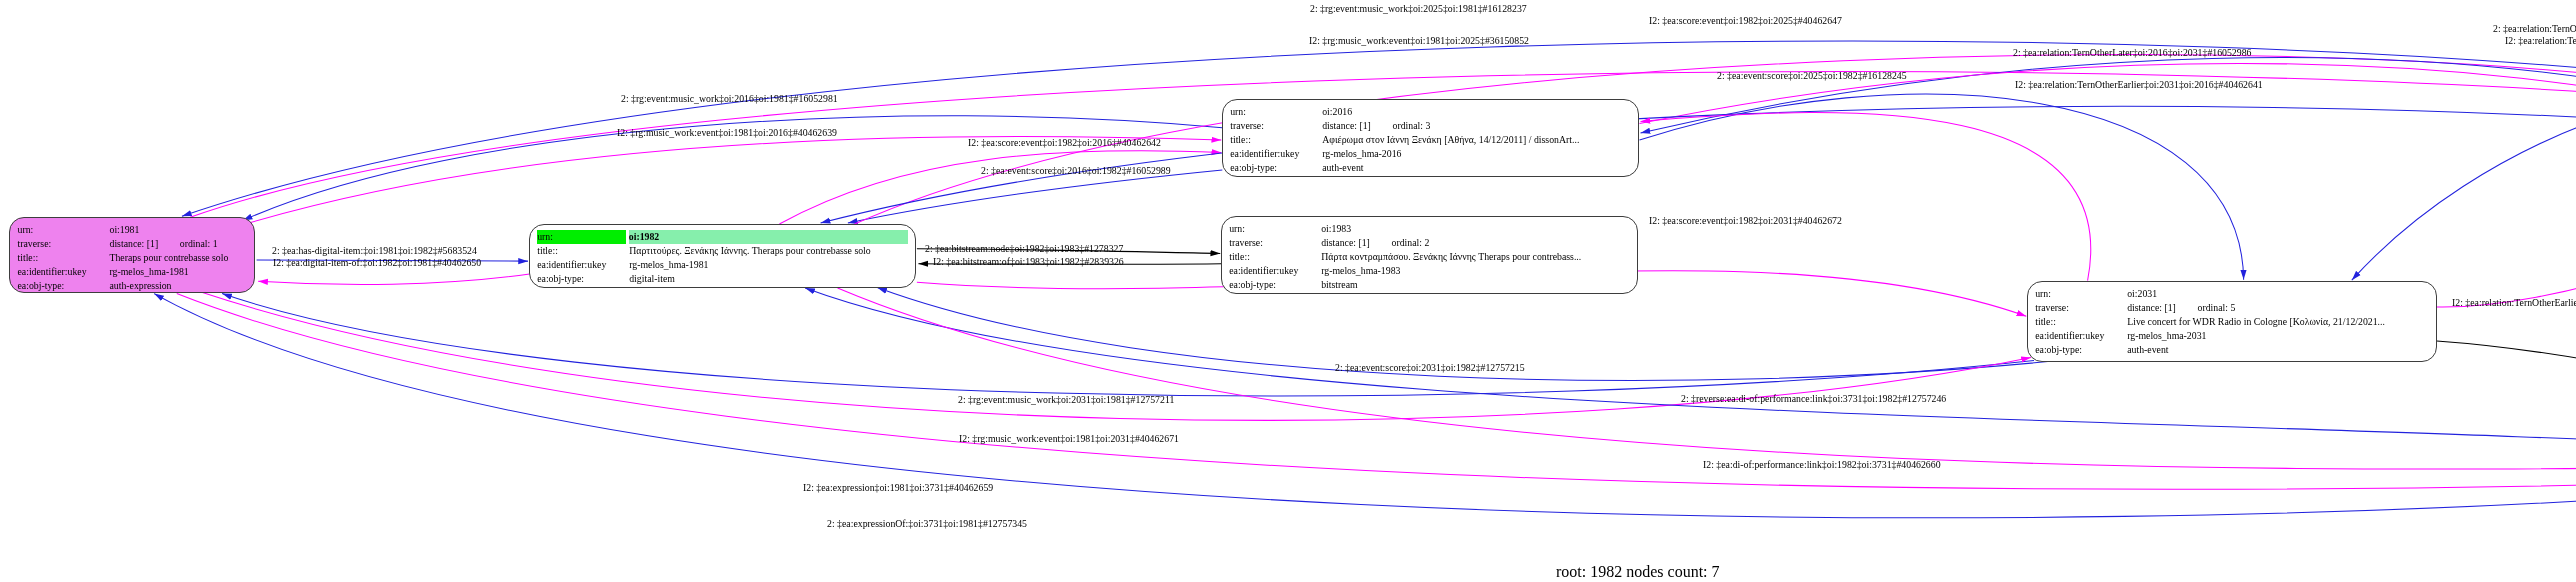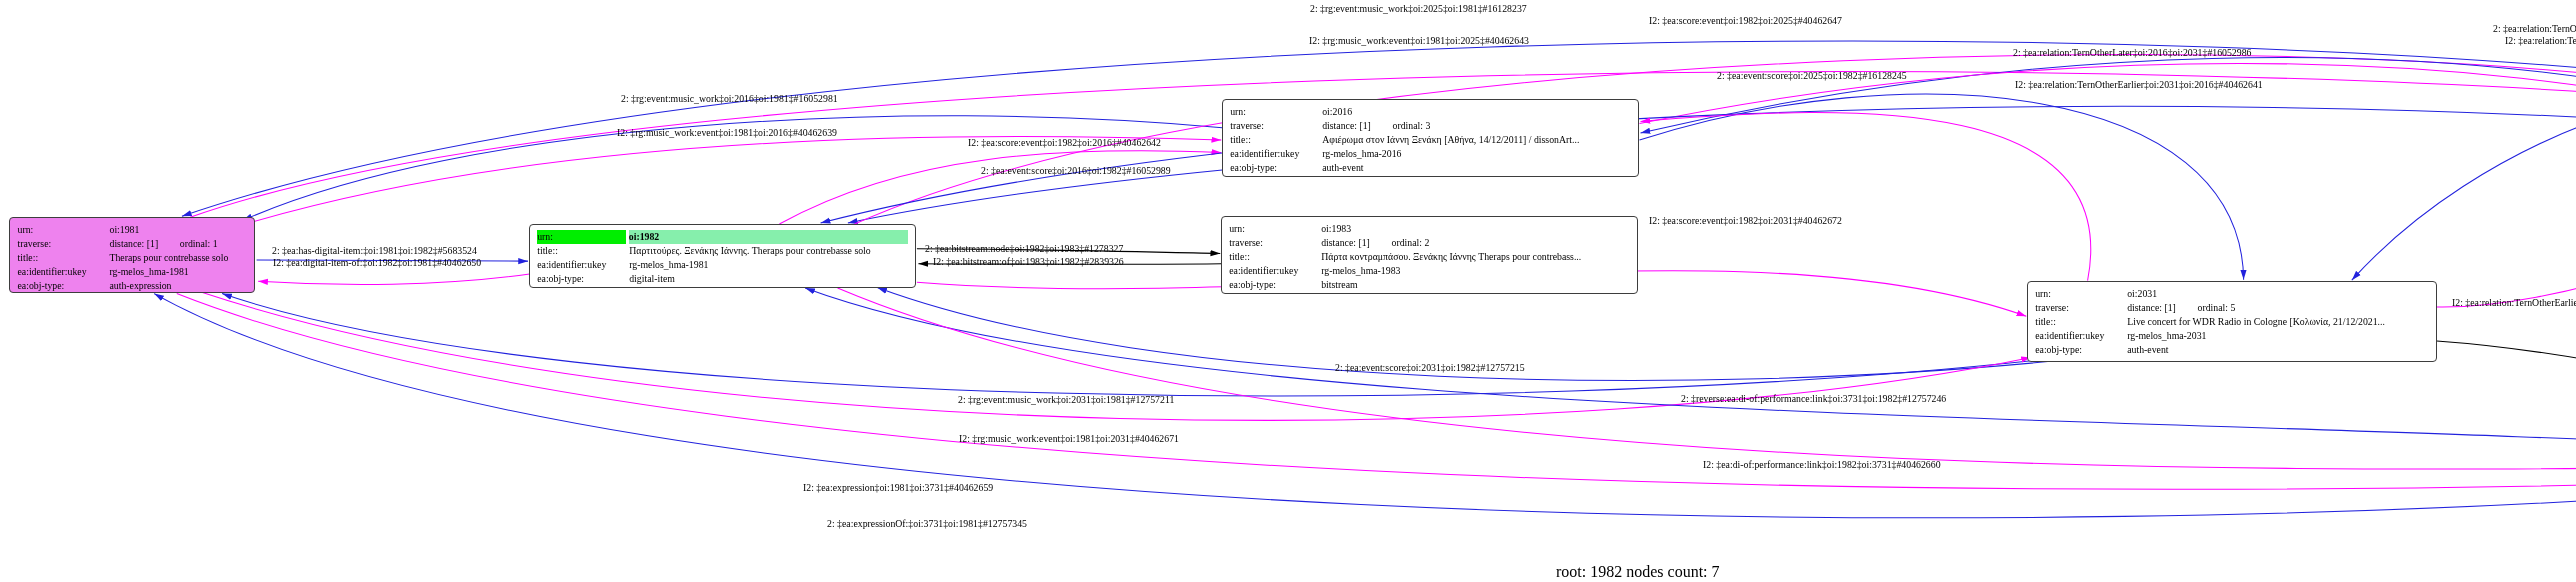--- a/index.html
+++ b/index.html
@@ -18,21 +18,21 @@
     position: absolute;
     font-size: 9.8px;
     line-height: 10.8px;
     white-space: nowrap;
     color: #000;
   }
   .gnode {
     position: absolute;
     box-sizing: border-box;
     border: 1px solid #3d3d3d;
-    border-radius: 4px;
+    border-radius: 15px;
     background: #ffffff;
     padding: 4.6px 7.2px 0 7.2px;
     overflow: hidden;
   }
   .gnode.violet { background: #ee82ee; }
   .grow {
     display: flex;
     height: 14px;
     line-height: 14px;
     font-size: 9.8px;
@@ -84,21 +84,21 @@
       <path d="M 392,568 C 1300,868 3050,878 3942,694" fill="none" stroke="#ff00ff" stroke-width="2" marker-end="url(#arrow-magenta)"></path>
       <path d="M 5375,872 C 4300,802 2300,832 1562,559" fill="none" stroke="#2222dd" stroke-width="2" marker-end="url(#arrow-blue)"></path>
       <path d="M 1625,559 C 2500,928 4300,920 5375,906" fill="none" stroke="#ff00ff" stroke-width="2" marker-end="url(#arrow-magenta)"></path>
       <path d="M 342,570 C 1400,988 4200,968 5375,933" fill="none" stroke="#ff00ff" stroke-width="2" marker-end="url(#arrow-magenta)"></path>
       <path d="M 5377,948 C 4000,1058 1150,1048 298,570" fill="none" stroke="#2222dd" stroke-width="2" marker-end="url(#arrow-blue)"></path>
       <path d="M 497,505 C 660,505 860,506 1024,507" fill="none" stroke="#2222dd" stroke-width="2" marker-end="url(#arrow-blue)"></path>
       <path d="M 1027,532 C 860,556 660,556 500,546" fill="none" stroke="#ff00ff" stroke-width="2" marker-end="url(#arrow-magenta)"></path>
     </svg>
   <div class="root-label" style="left:1556px; top:563px;">root: 1982 nodes count: 7</div>
 <span class="edge-label" style="left: 1310px; top: 4.1px;">2: ‡rg:event:music_work‡oi:2025‡oi:1981‡#16128237</span>
-    <span class="edge-label" style="left: 1309px; top: 36px;">I2: ‡rg:music_work:event‡oi:1981‡oi:2025‡#40462643</span>
+    <span class="edge-label" style="left: 1309px; top: 36px;">I2: ‡rg:music_work:event‡oi:1981‡oi:2025‡#36150852</span>
     <span class="edge-label" style="left: 621px; top: 94px;">2: ‡rg:event:music_work‡oi:2016‡oi:1981‡#16052981</span>
     <span class="edge-label" style="left: 617px; top: 128px;">I2: ‡rg:music_work:event‡oi:1981‡oi:2016‡#40462639</span>
     <span class="edge-label" style="left: 968px; top: 138px;">I2: ‡ea:score:event‡oi:1982‡oi:2016‡#40462642</span>
     <span class="edge-label" style="left: 981px; top: 166px;">2: ‡ea:event:score‡oi:2016‡oi:1982‡#16052989</span>
     <span class="edge-label" style="left: 1641px; top: 15.5px; margin-left: 8px;">I2: ‡ea:score:event‡oi:1982‡oi:2025‡#40462647</span>
     <span class="edge-label" style="left: 2493px; top: 24px;">2: ‡ea:relation:TernOtherEarlier‡oi:2025‡oi:2016‡#16128243</span>
     <span class="edge-label" style="left: 2505px; top: 36px;">I2: ‡ea:relation:TernOtherLater‡oi:2016‡oi:2025‡#40462646</span>
     <span class="edge-label" style="left: 2013px; top: 48px;">2: ‡ea:relation:TernOtherLater‡oi:2016‡oi:2031‡#16052986</span>
     <span class="edge-label" style="left: 1717px; top: 71px;">2: ‡ea:event:score‡oi:2025‡oi:1982‡#16128245</span>
     <span class="edge-label" style="left: 2015px; top: 80px;">I2: ‡ea:relation:TernOtherEarlier‡oi:2031‡oi:2016‡#40462641</span>

